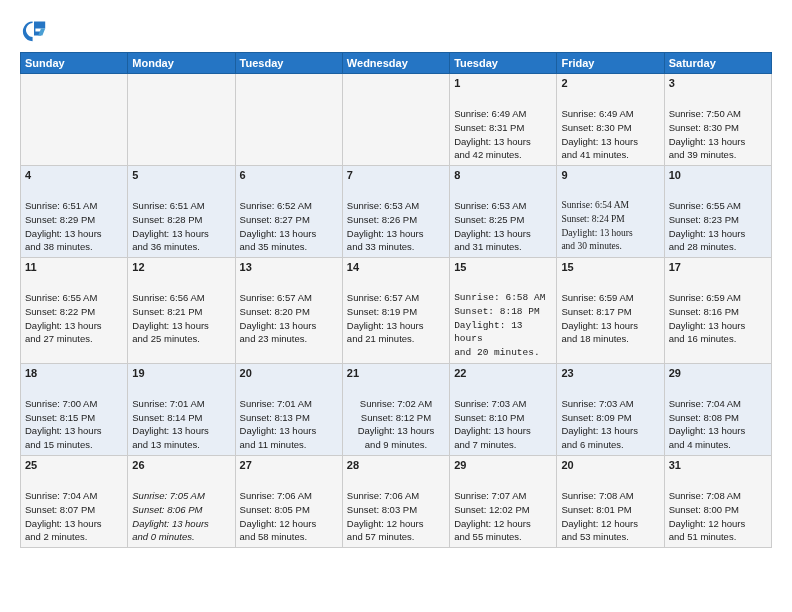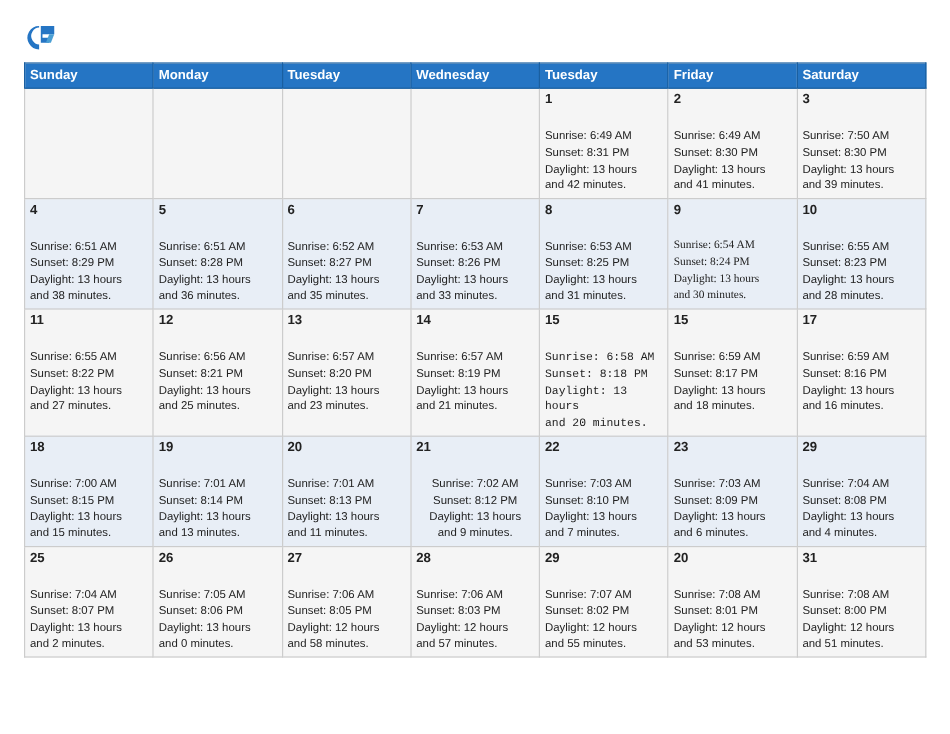--- a/index.html
+++ b/index.html
@@ -310,21 +310,21 @@
         <tr>
           <td>
             <span class="day-number">25</span>
             <div class="day-info" style="white-space: pre-line;">Sunrise: 7:04 AM
 Sunset: 8:07 PM
 Daylight: 13 hours
 and 2 minutes.</div>
           </td>
           <td>
             <span class="day-number">26</span>
-            <div class="day-info" style="white-space: pre-line;">Sunrise: 7:05 AM
+            <div class="day-info" style="white-space: pre-line; font-style: italic;">Sunrise: 7:05 AM
 Sunset: 8:06 PM
 Daylight: 13 hours
 and 0 minutes.</div>
           </td>
           <td>
             <span class="day-number">27</span>
             <div class="day-info" style="white-space: pre-line;">Sunrise: 7:06 AM
 Sunset: 8:05 PM
 Daylight: 12 hours
 and 58 minutes.</div>
@@ -332,21 +332,21 @@
           <td>
             <span class="day-number">28</span>
             <div class="day-info" style="white-space: pre-line;">Sunrise: 7:06 AM
 Sunset: 8:03 PM
 Daylight: 12 hours
 and 57 minutes.</div>
           </td>
           <td>
             <span class="day-number">29</span>
             <div class="day-info" style="white-space: pre-line;">Sunrise: 7:07 AM
-Sunset: 8:02 PM
+Sunset: 12:02 PM
 Daylight: 12 hours
 and 55 minutes.</div>
           </td>
           <td>
             <span class="day-number">20</span>
             <div class="day-info" style="white-space: pre-line;">Sunrise: 7:08 AM
 Sunset: 8:01 PM
 Daylight: 12 hours
 and 53 minutes.</div>
           </td>

